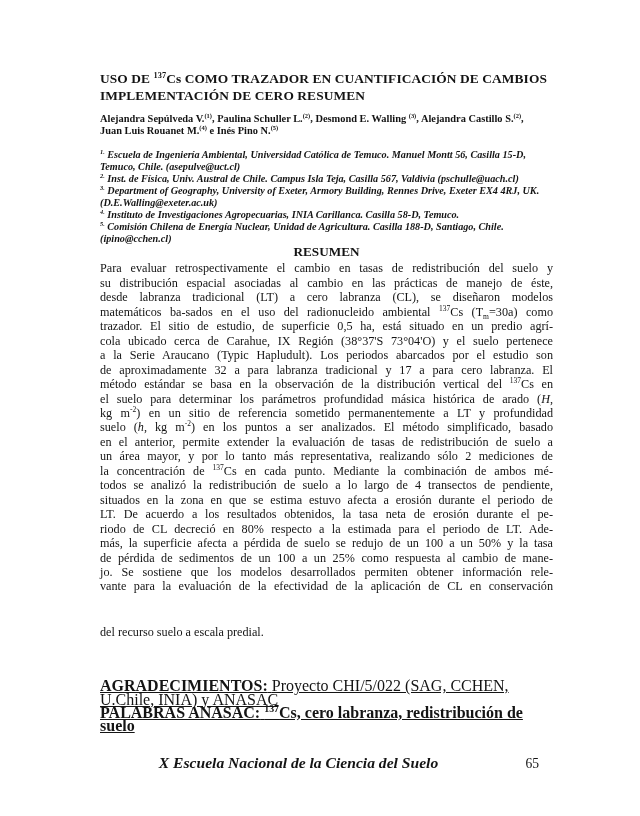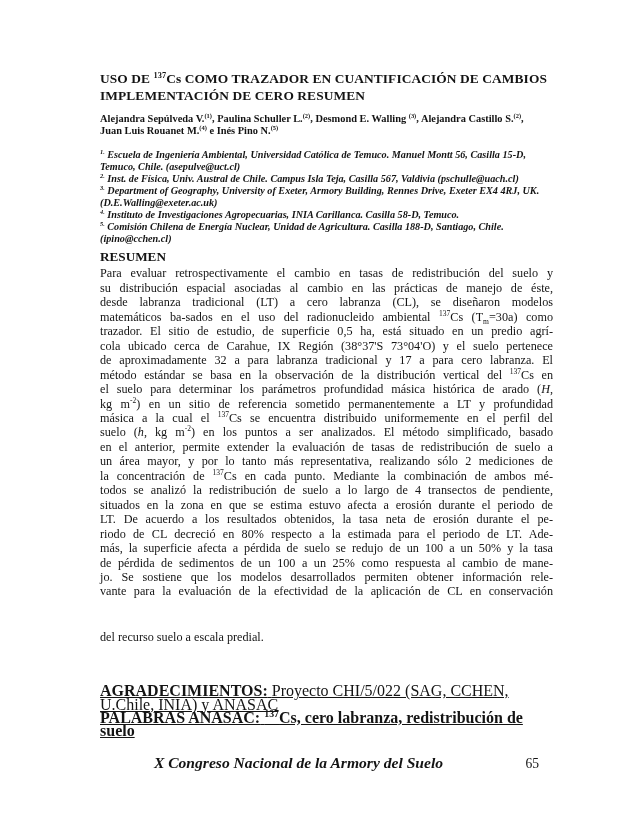--- a/index.html
+++ b/index.html
@@ -24,22 +24,22 @@
     font-weight: bold; font-size: 10.4px; line-height: 12.3px; white-space: nowrap;
   }
 
   .affils { margin-top: 12px; }
   .affil {
     font-weight: bold; font-style: italic;
     font-size: 10.2px; line-height: 11.9px;
   }
 
   .abstract-heading {
-    text-align: left; font-weight: bold; font-size: 13.2px;
-    margin-top: 5px; line-height: 16px;
+    text-align: center; font-weight: bold; font-size: 13.2px;
+    line-height: 16px;
   }
 
   .abstract { margin-top: 1px; }
   .aline {
     font-size: 12.2px; line-height: 14.45px;
     text-align: justify; text-align-last: justify;
     white-space: normal;
   }
   .aline.last { text-align-last: left; margin-top: 31px; }
 
@@ -86,25 +86,25 @@
 
     <div class="abstract-heading">RESUMEN</div>
 
     <div class="abstract">
       <div class="aline">Para evaluar retrospectivamente el cambio en tasas de redistribución del suelo y</div>
       <div class="aline">su distribución espacial asociadas al cambio en las prácticas de manejo de éste,</div>
       <div class="aline">desde labranza tradicional (LT) a cero labranza (CL), se diseñaron modelos</div>
       <div class="aline">matemáticos ba-sados en el uso del radionucleido ambiental <sup>137</sup>Cs (T<sub>m</sub>=30a) como</div>
       <div class="aline">trazador. El sitio de estudio, de superficie 0,5 ha, está situado en un predio agrí-</div>
       <div class="aline">cola ubicado cerca de Carahue, IX Región (38°37'S 73°04'O) y el suelo pertenece</div>
+      <div class="aline">a la Serie Araucano (Typic Hapludult). Los periodos abarcados por el estudio son</div>
       <div class="aline">de aproximadamente 32 a para labranza tradicional y 17 a para cero labranza. El</div>
       <div class="aline">método estándar se basa en la observación de la distribución vertical del <sup>137</sup>Cs en</div>
       <div class="aline">el suelo para determinar los parámetros profundidad másica histórica de arado (<i>H</i>,</div>
       <div class="aline">kg m<sup>-2</sup>) en un sitio de referencia sometido permanentemente a LT y profundidad</div>
-      <div class="aline">másica a la cual el <sup>137</sup>Cs se encuentra distribuido uniformemente en el perfil del</div>
       <div class="aline">suelo (<i>h</i>, kg m<sup>-2</sup>) en los puntos a ser analizados. El método simplificado, basado</div>
       <div class="aline">en el anterior, permite extender la evaluación de tasas de redistribución de suelo a</div>
       <div class="aline">un área mayor, y por lo tanto más representativa, realizando sólo 2 mediciones de</div>
       <div class="aline">la concentración de <sup>137</sup>Cs en cada punto. Mediante la combinación de ambos mé-</div>
       <div class="aline">todos se analizó la redistribución de suelo a lo largo de 4 transectos de pendiente,</div>
       <div class="aline">situados en la zona en que se estima estuvo afecta a erosión durante el periodo de</div>
       <div class="aline">LT. De acuerdo a los resultados obtenidos, la tasa neta de erosión durante el pe-</div>
       <div class="aline">riodo de CL decreció en 80% respecto a la estimada para el periodo de LT. Ade-</div>
       <div class="aline">más, la superficie afecta a pérdida de suelo se redujo de un 100 a un 50% y la tasa</div>
       <div class="aline">de pérdida de sedimentos de un 100 a un 25% como respuesta al cambio de mane-</div>
@@ -114,16 +114,16 @@
     </div>
 
     <div class="ack-block">
       <div class="ack"><span class="b">AGRADECIMIENTOS:</span> <span>Proyecto CHI/5/022 (SAG, CCHEN, U.Chile, INIA) y ANASAC</span></div>
       <div class="keywords"><span class="b">PALABRAS ANASAC:</span> <span class="b"><sup>137</sup>Cs, cero labranza, redistribución de suelo</span></div>
     </div>
 
   </div>
 
   <div class="footer">
-    <div class="footer-title">X Congreso Nacional de la Armory del Suelo</div>
+    <div class="footer-title">X Escuela Nacional de la Ciencia del Suelo</div>
     <div class="page-number">65</div>
   </div>
 </div>
 
 </body></html>

